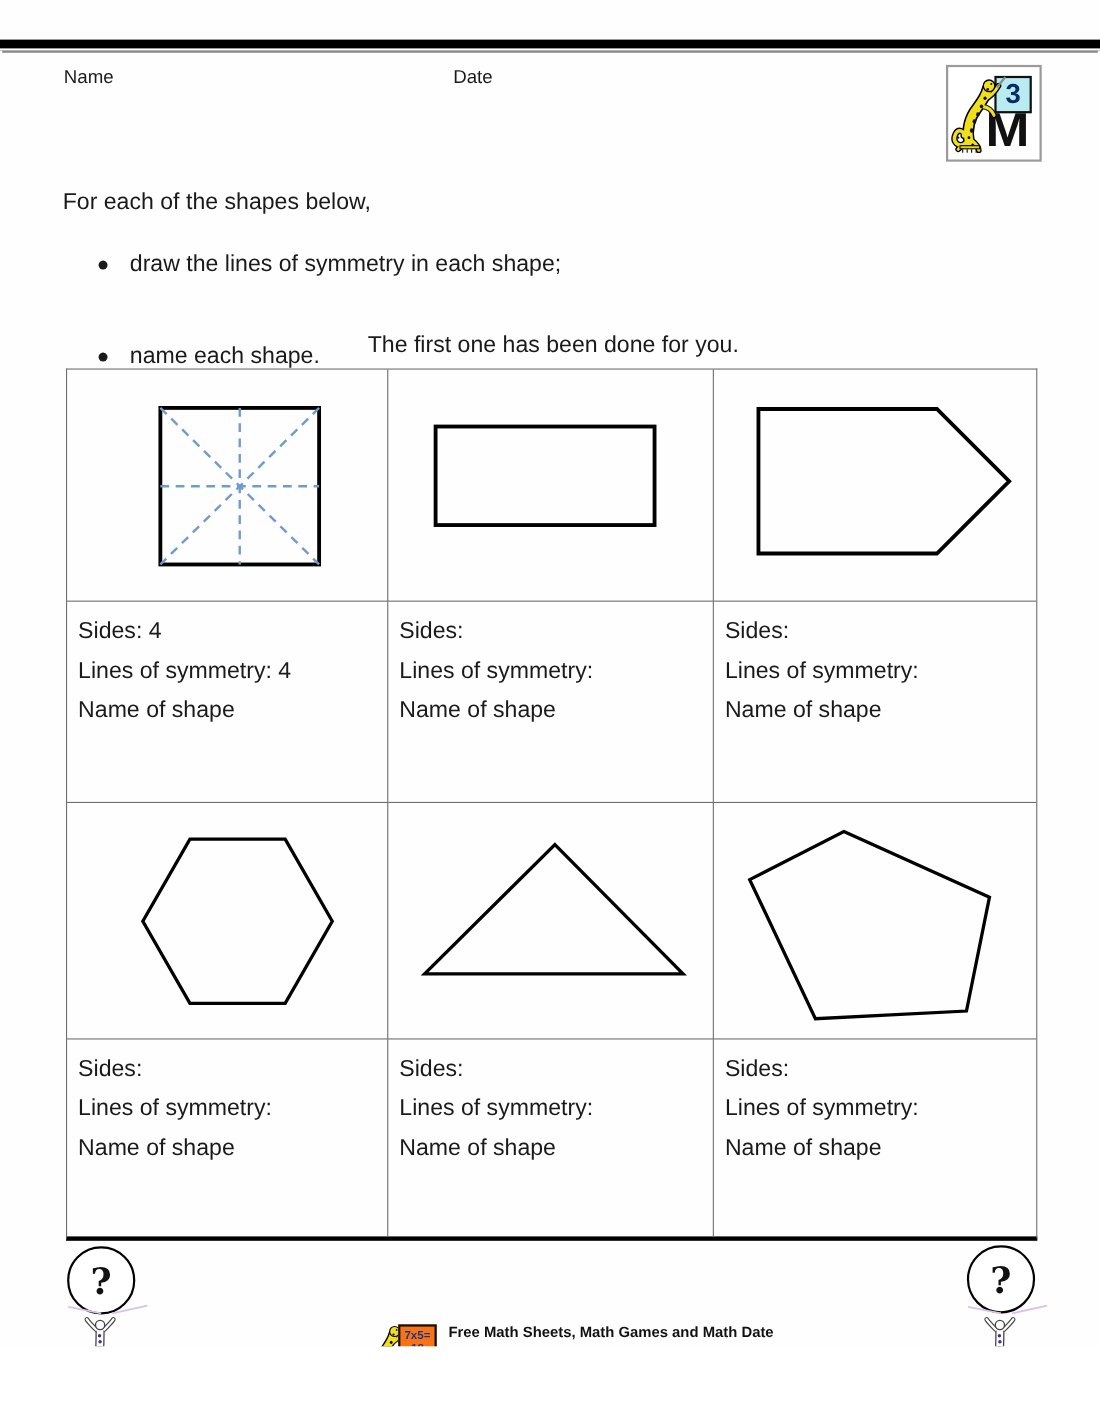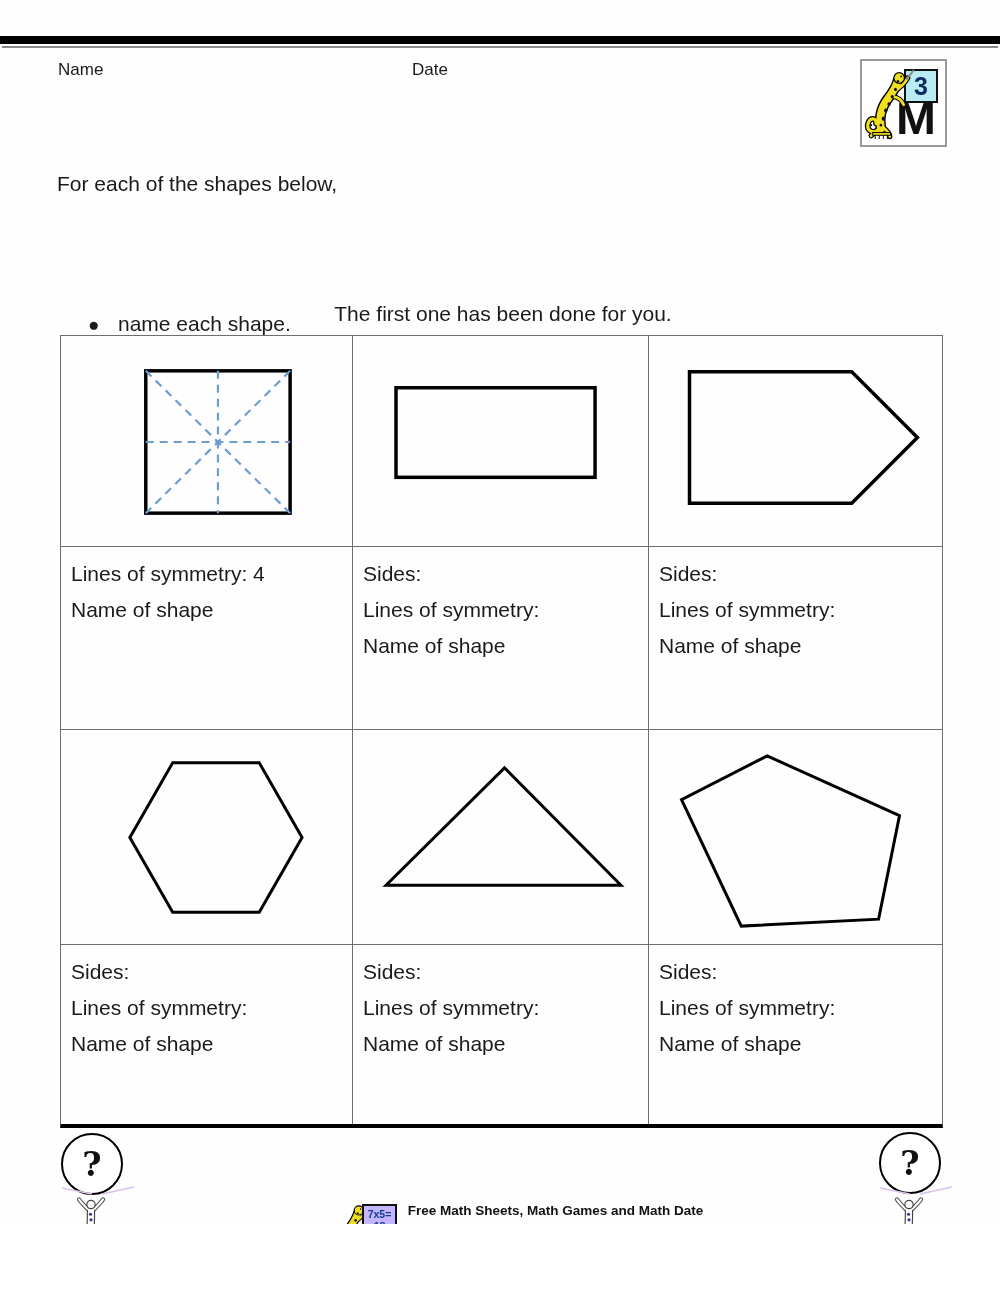--- a/index.html
+++ b/index.html
@@ -43,21 +43,21 @@
 
   .qcircle{position:absolute;width:58px;height:58px;border:2.5px solid #000;border-radius:50%;
            background:#fff;display:flex;align-items:center;justify-content:center;
            font-family:"DejaVu Serif","Liberation Serif",serif;font-size:33px;font-weight:bold;color:#111;}
   .qleft{left:61px;top:1133px;}
   .qright{left:879px;top:1132px;}
   .motion{position:absolute;}
   .holder{position:absolute;}
 
   .foot-sal{position:absolute;left:326px;top:1202px;}
-  .foot-sign{position:absolute;left:362px;top:1204px;width:31px;height:27px;background:#c4b5fd;
+  .foot-sign{position:absolute;left:362px;top:1204px;width:31px;height:27px;background:#f97316;
              border:2px solid #111;text-align:center;font-size:10.5px;font-weight:bold;color:#123a8c;
              line-height:12px;padding-top:2px;box-sizing:content-box;}
   .tagline{position:absolute;left:398px;top:1203px;width:315px;text-align:center;
            font-size:13.5px;font-weight:bold;color:#111;}
   .foot-rule{position:absolute;left:398px;top:1227px;width:313px;height:3px;background:#000;}
   .sitename{position:absolute;left:352px;top:1222px;display:flex;align-items:flex-start;}
   .site-m{font-size:44px;font-weight:bold;line-height:40px;color:#111;transform:scaleY(.95);}
   .site-rest{font-size:25px;font-weight:bold;line-height:40px;margin-top:6px;letter-spacing:1.5px;
              color:#fff;-webkit-text-stroke:1.4px #000;text-shadow:0 0 1px #000;}
 </style>
@@ -109,20 +109,23 @@
         <line x1="15" y1="83" x2="15" y2="87"></line>
           <line x1="20" y1="83" x2="20" y2="87"></line>
         <line x1="25" y1="83" x2="25" y2="87"></line>
           <line x1="30" y1="83" x2="30" y2="87"></line>
       </g>
     </svg>
   </div>
 
 
   <div class="intro">For each of the shapes below,</div>
+  <div class="bullet-row" style="top:228px;">
+    <span class="dot">●</span><span>draw the lines of symmetry in each shape;</span>
+  </div>
   <div class="bullet-row" style="top:266px;margin-top:46px;">
     <span class="dot">●</span><span>name each shape.</span>
   </div>
   <div class="note">The first one has been done for you.</div>
 
   <div class="grid">
 
     <div class="cell">
       <svg viewBox="0 0 292 211">
         <rect x="85" y="35" width="145" height="143" fill="none" stroke="#000" stroke-width="3.5"></rect>
@@ -139,20 +142,21 @@
         <rect x="43" y="52" width="200" height="90" fill="none" stroke="#000" stroke-width="3.5"></rect>
       </svg>
     </div>
     <div class="cell lastcol">
       <svg viewBox="0 0 293 211">
         <polygon points="40,36 203,36 269,102 203,168 40,168" fill="none" stroke="#000" stroke-width="3.5"></polygon>
       </svg>
     </div>
 
     <div class="cell txtcell">
+      <div>Sides: 4</div>
       <div>Lines of symmetry: 4</div>
       <div>Name of shape</div>
     </div>
     <div class="cell txtcell">
       <div>Sides:</div>
       <div>Lines of symmetry:</div>
       <div>Name of shape</div>
     </div>
     <div class="cell txtcell lastcol">
       <div>Sides:</div>

